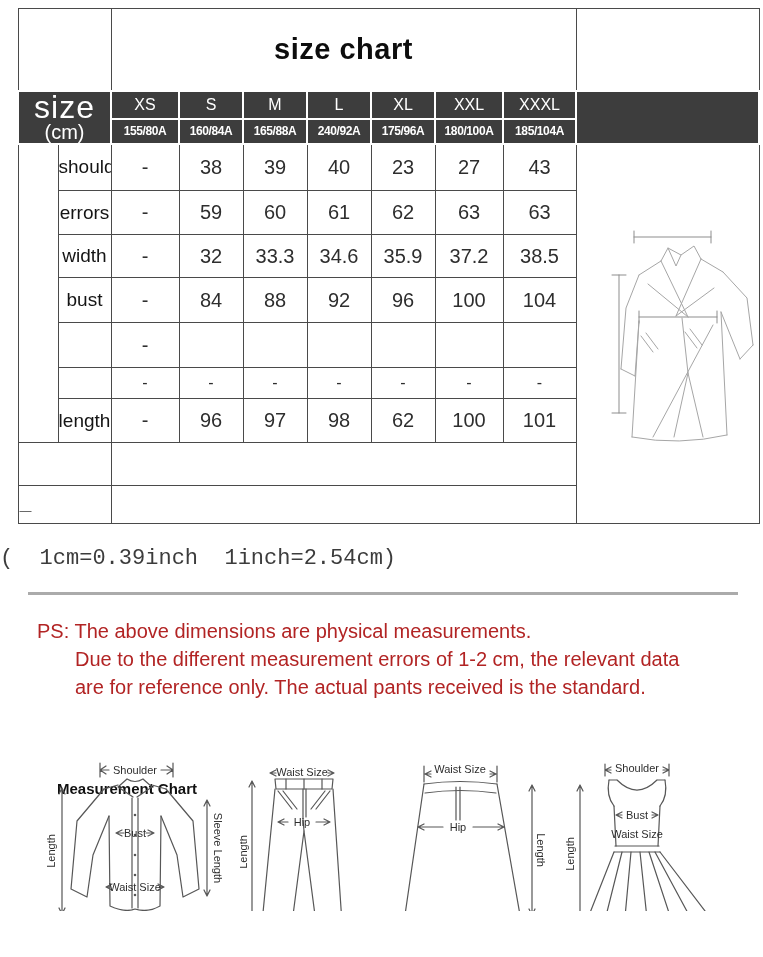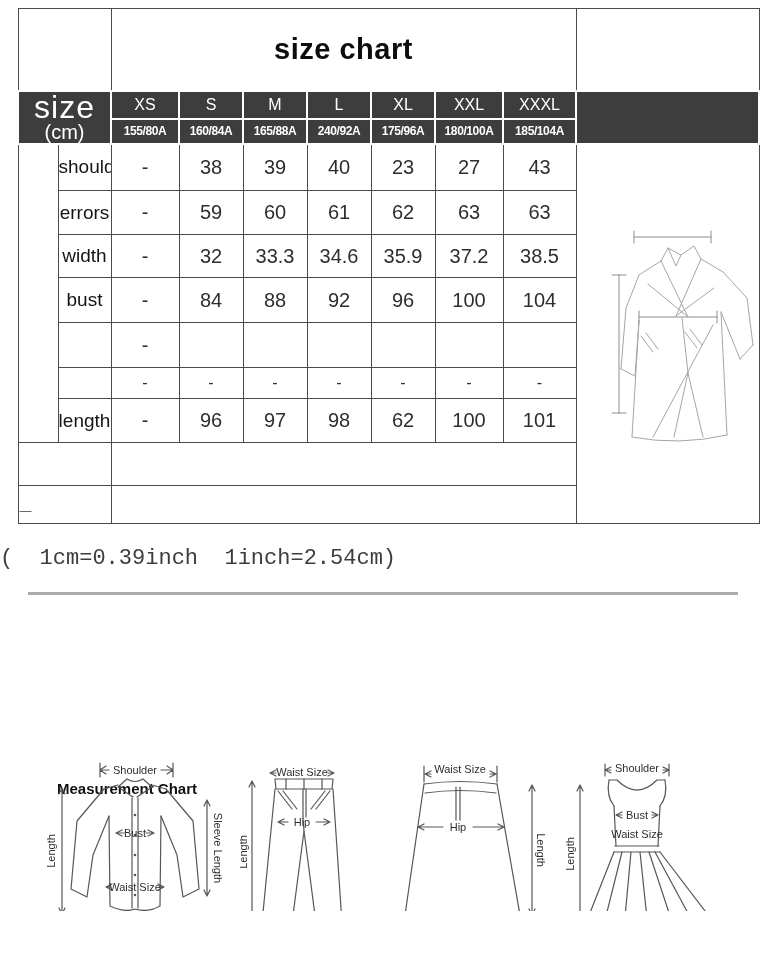--- a/index.html
+++ b/index.html
@@ -196,20 +196,25 @@
           <span>—</span>
         </td>
         <td colspan="7"></td>
       </tr>
     </tbody>
   </table>
 
   <div class="conv">(  1cm=0.39inch  1inch=2.54cm)</div>
   <div class="divider"></div>
 
+  <div class="ps">
+    <div>PS: The above dimensions are physical measurements.</div>
+    <div class="ind">Due to the different measurement errors of 1-2 cm, the relevant data</div>
+    <div class="ind">are for reference only. The actual pants received is the standard.</div>
+  </div>
 
   <div class="mc-title">Measurement Chart</div>
 
   <svg class="dg" style="left:30px;top:757px;" width="195" height="185" viewBox="0 0 195 185">
     <path d="M70 6 V20 M143 6 V20 M70 13 H79 M131 13 H143 M76 9 L70 13 L76 17 M137 9 L143 13 L137 17"></path>
     <path d="M97 22 L88 30 L103 40 M113 22 L122 30 L107 40 M97 22 Q105 27 113 22"></path>
     <path d="M88 28 L74 32 M122 28 L136 32"></path>
     <path d="M74 32 L47 64 L41 132 M41 132 L57 140 M57 140 L63 98 L79 59"></path>
     <path d="M136 32 L163 64 L169 132 M169 132 L153 140 M153 140 L147 98 L131 59"></path>
     <path d="M79 59 L80 149 M131 59 L130 149 M80 149 Q95 156 105 152 Q118 156 130 149"></path>

